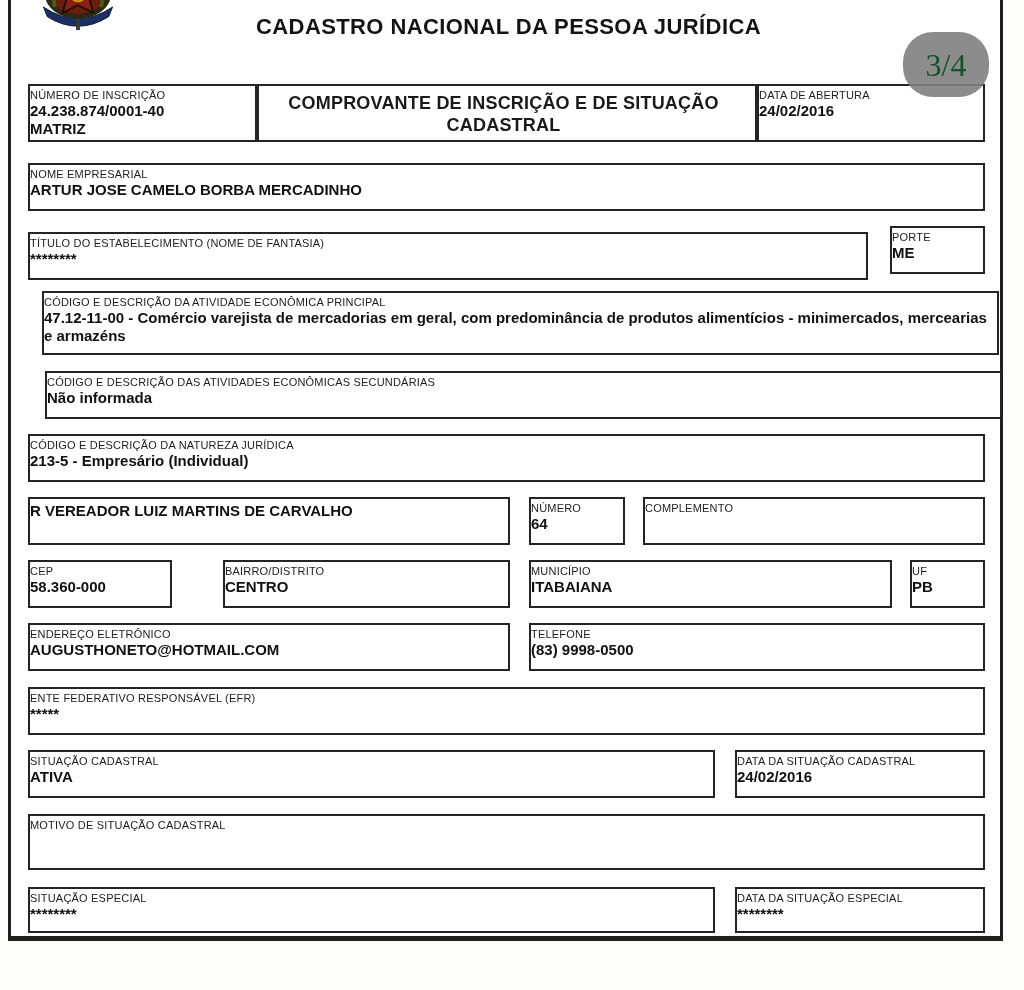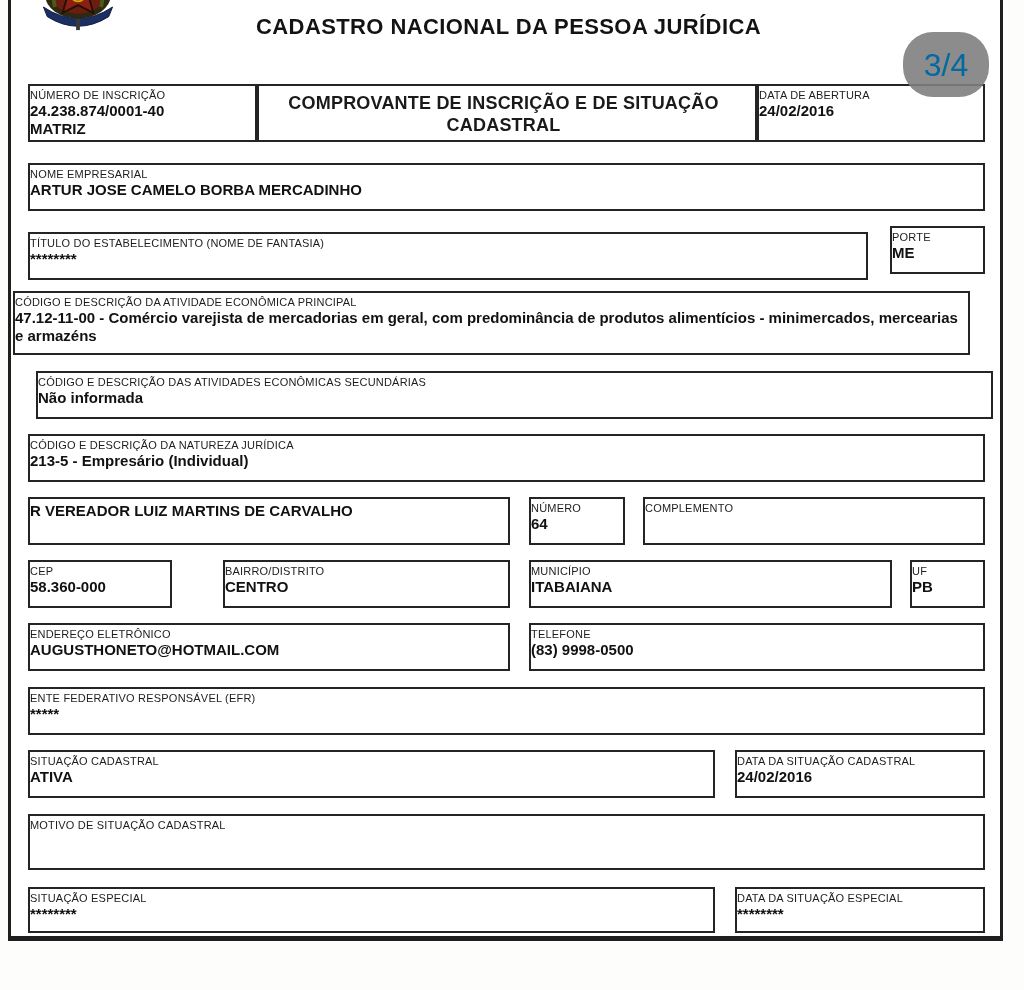--- a/index.html
+++ b/index.html
@@ -35,21 +35,21 @@
     font-size:22px;font-weight:bold;letter-spacing:0.4px;color:#131313;
   }
   #logo{position:absolute;left:19px;top:-8px;width:96px;height:56px;}
   #badge{
     position:absolute;left:903px;top:32px;width:86px;height:65px;
     background:rgba(128,128,128,0.90);
     border-radius:30px;
     display:flex;align-items:center;justify-content:center;
     z-index:5;
   }
-  #badge span{color:#0369a1;font-size:32px;line-height:32px;font-family:Liberation Sans, sans-serif;}
+  #badge span{color:#14532d;font-size:32px;line-height:32px;font-family:Liberation Serif, serif;}
 </style>
 </head>
 <body>
 
 <div id="stage">
 
   <div id="badge">
     <span>3/4</span>
   </div>
 
@@ -93,26 +93,26 @@
 
     <div class="fbox" style="left:17px;top:244px;width:840px;height:48px">
       <div class="flabel">TÍTULO DO ESTABELECIMENTO (NOME DE FANTASIA)</div>
       <div class="fvalue">********</div>
     </div>
     <div class="fbox" style="left:879px;top:238px;width:95px;height:48px">
       <div class="flabel">PORTE</div>
       <div class="fvalue">ME</div>
     </div>
 
-    <div class="fbox" style="left:2px;top:303px;width:957px;height:64px">
+    <div class="fbox" style="left:31px;top:303px;width:957px;height:64px">
       <div class="flabel">CÓDIGO E DESCRIÇÃO DA ATIVIDADE ECONÔMICA PRINCIPAL</div>
       <div class="fvalue wrap">47.12-11-00 - Comércio varejista de mercadorias em geral, com predominância de produtos alimentícios - minimercados, mercearias e armazéns</div>
     </div>
 
-    <div class="fbox" style="left:25px;top:383px;width:957px;height:48px">
+    <div class="fbox" style="left:34px;top:383px;width:957px;height:48px">
       <div class="flabel">CÓDIGO E DESCRIÇÃO DAS ATIVIDADES ECONÔMICAS SECUNDÁRIAS</div>
       <div class="fvalue">Não informada</div>
     </div>
 
     <div class="fbox" style="left:17px;top:446px;width:957px;height:48px">
       <div class="flabel">CÓDIGO E DESCRIÇÃO DA NATUREZA JURÍDICA</div>
       <div class="fvalue">213-5 - Empresário (Individual)</div>
     </div>
 
     <div class="fbox" style="left:17px;top:509px;width:482px;height:48px">

